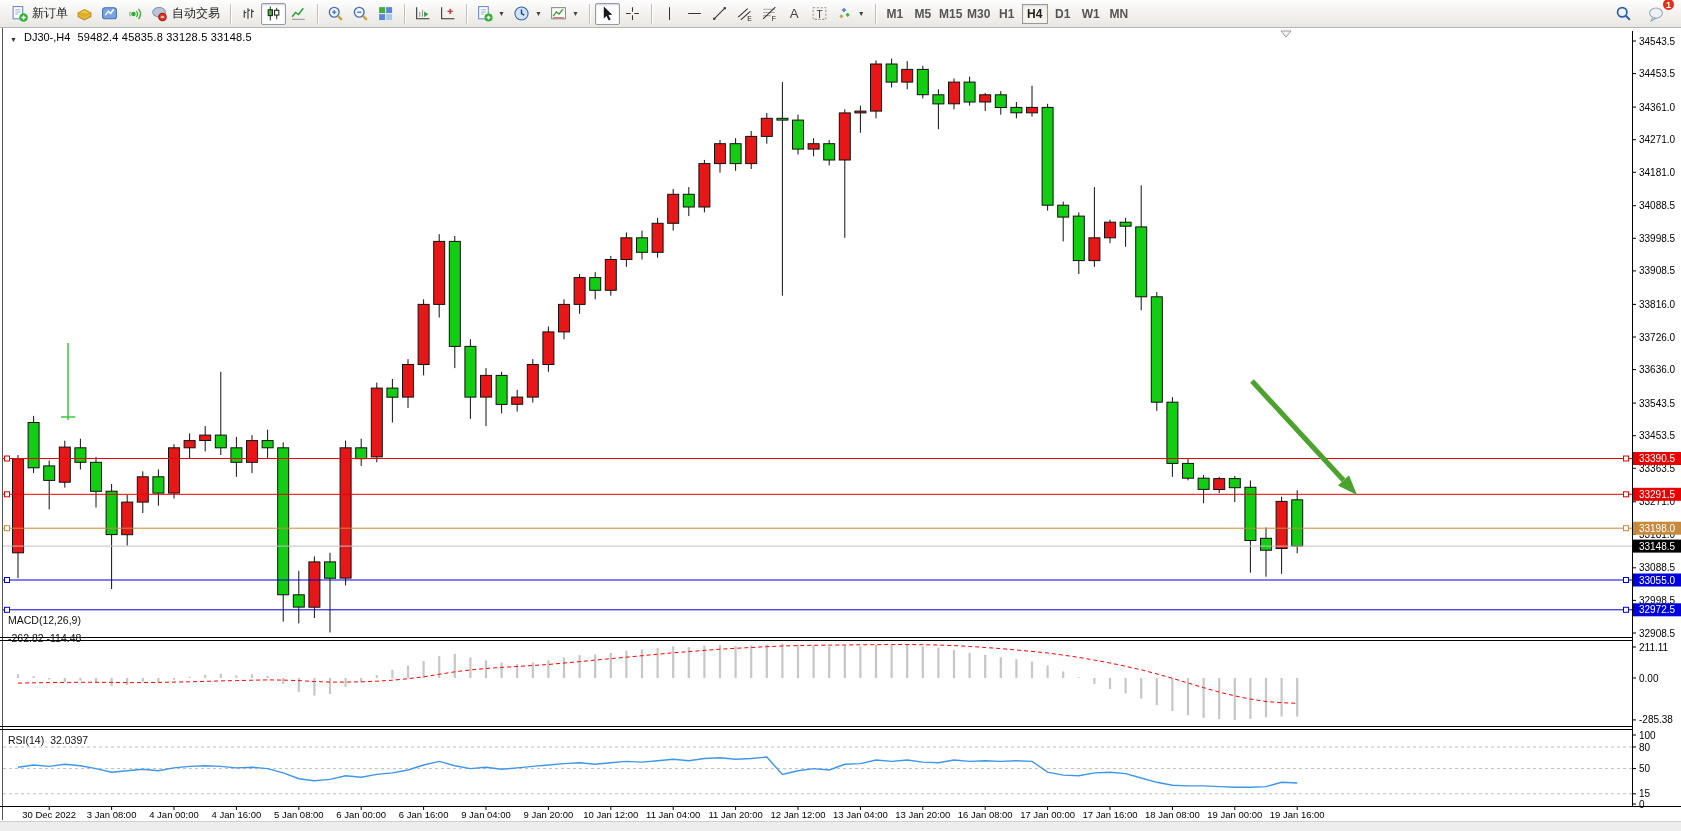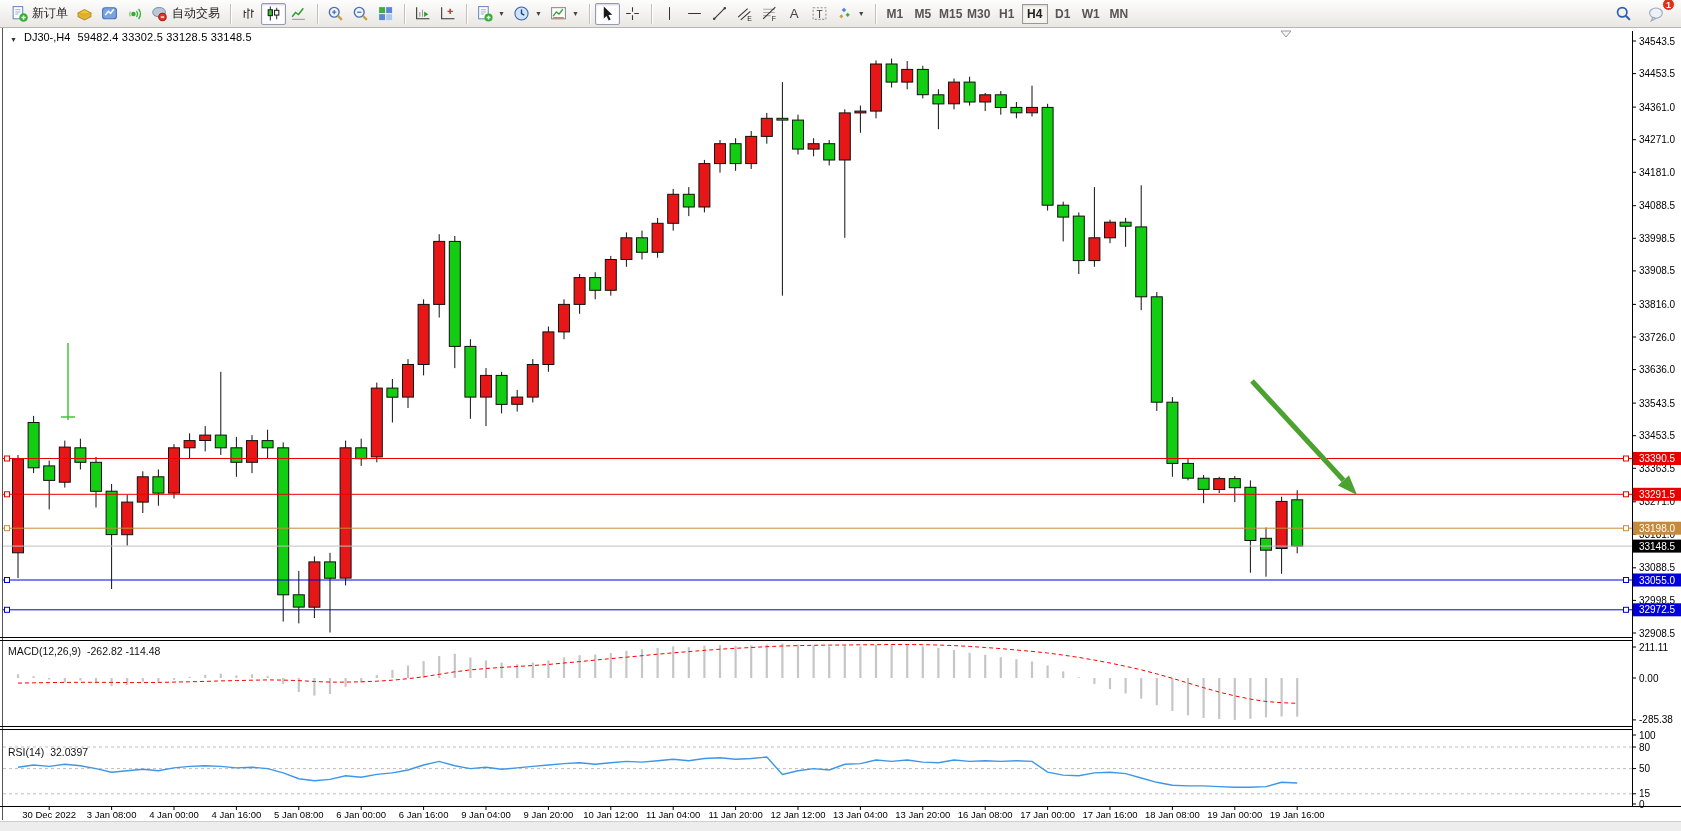--- a/index.html
+++ b/index.html
@@ -681,25 +681,25 @@
       <line x1="1297.2" y1="806" x2="1297.2" y2="810" stroke="#000"></line>
       <text x="1297.2" y="818" font-size="9.5" fill="#000" text-anchor="middle">19 Jan 16:00</text>
       <rect x="0" y="822" width="1681" height="9" fill="#ededed"></rect>
       <line x1="0" y1="821.5" x2="1681" y2="821.5" stroke="#cfcfcf"></line>
     </svg>
 
   <div class="chart-title">
     <span class="caret">▼</span>
     <span>DJ30-,H4</span>
     <span style="letter-spacing:0.2px;">
-      <span>59482.4</span> <span>33302.5</span> <span>33128.5</span> <span>33148.5</span>
+      <span>59482.4</span> <span>45835.8</span> <span>33128.5</span> <span>33148.5</span>
     </span>
   </div>
 
-  <div class="panel-label" style="top:645px;">
+  <div class="panel-label" style="top:614px;flex-direction:column;">
     <span>MACD(12,26,9)</span>
       <span>-262.82 -114.48</span>
   </div>
-  <div class="panel-label" style="top:734px;margin-top:12px;">
+  <div class="panel-label" style="top:734px;">
     <span>RSI(14)</span>
       <span>32.0397</span>
   </div>
 </div>
 
 </body></html>

